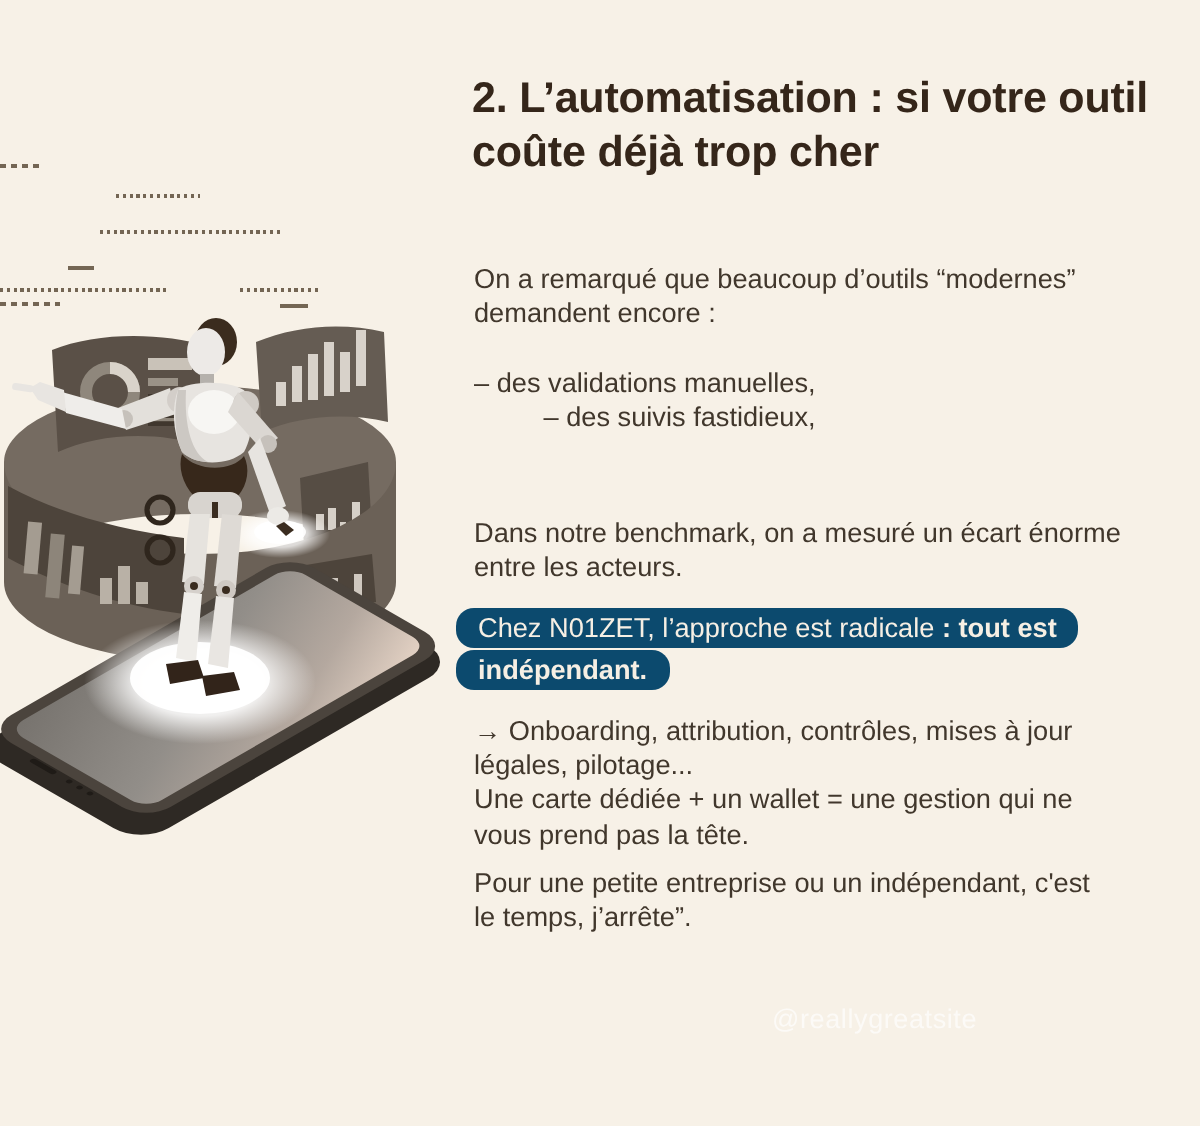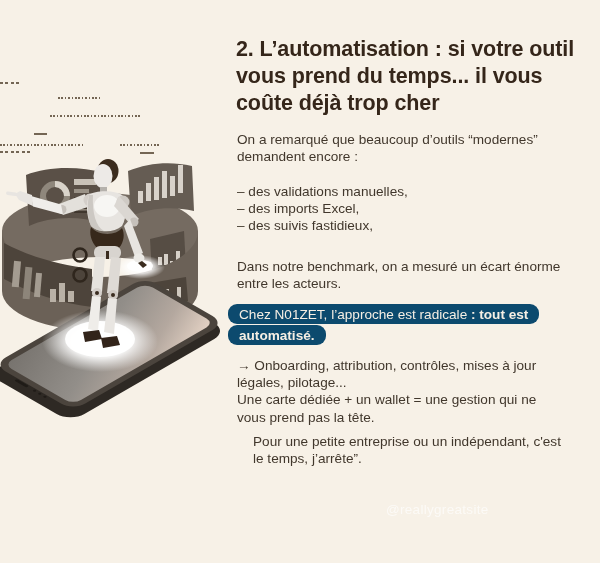--- a/index.html
+++ b/index.html
@@ -5,24 +5,24 @@
   html,body{margin:0;padding:0;background:#f7f1e7;}
   #stage{position:relative;width:600px;height:563px;background:#f7f1e7;overflow:hidden;
          font-family:"Liberation Sans", sans-serif;color:#41372c;}
   
   .abs{position:absolute;}
   #title{left:236px;top:36px;width:352px;font-size:21.5px;font-weight:bold;
          line-height:27px;color:#35261a;letter-spacing:-0.1px;}
   .body-block{left:237px;font-size:13.6px;line-height:17.2px;color:#41372c;}
   .line{white-space:nowrap;}
   #intro{top:131px;}
-  #bullets{top:183px;}
+  #bullets{top:183px;text-align:right;}
   #benchmark{top:258px;}
   #result{top:357px;}
-  #closing{top:433px;margin-left:16px;}
+  #closing{top:433px;}
   
   #highlight{left:228px;top:303px;width:340px;font-size:13.6px;line-height:21.5px;}
   .hl{background:#0c4a6e;color:#f6efe4;padding:2.5px 11px;border-radius:9px;
       -webkit-box-decoration-break:clone;box-decoration-break:clone;}
   .hl b{font-weight:bold;}
   
   #watermark{left:386px;top:502px;font-size:13.5px;color:rgba(255,255,255,0.65);
              letter-spacing:0.3px;}
   
   .dash{position:absolute;height:2px;opacity:0.8;}
@@ -182,42 +182,40 @@
       <path d="M111,114 L121,115 L118,151 L107,150 Z" fill="#dedad5"></path>
       <circle cx="113" cy="152" r="5" fill="#cfc9c3"></circle>
         <circle cx="113" cy="152" r="2" fill="#3a2c1f"></circle>
       <path d="M108,155 L117,156 L114,191 L104,189 Z" fill="#e9e6e2"></path>
       <path d="M101,195 L117,193 L120,202 L103,205 Z" fill="#32241a"></path>
     </g>
   </svg>
 
   <div id="title" class="abs">
     <div class="line">2. L’automatisation : si votre outil</div>
-    <div class="line">vous prend du temps... il vous</div>
     <div class="line">coûte déjà trop cher</div>
   </div>
 
   <div id="intro" class="abs body-block">
     <div class="line">On a remarqué que beaucoup d’outils “modernes”</div>
     <div class="line">demandent encore :</div>
   </div>
 
   <div id="bullets" class="abs body-block">
     <div class="line">– des validations manuelles,</div>
-    <div class="line">– des imports Excel,</div>
     <div class="line">– des suivis fastidieux,</div>
   </div>
 
   <div id="benchmark" class="abs body-block">
     <div class="line">Dans notre benchmark, on a mesuré un écart énorme</div>
     <div class="line">entre les acteurs.</div>
   </div>
 
   <div id="highlight" class="abs">
-    <span class="hl"><span>Chez N01ZET, l’approche est radicale </span><b>: tout est</b><br><b>automatisé.</b></span>
+    <span class="hl"><span>Chez N01ZET, l’approche est radicale </span><b>: tout est</b><br><b>indépendant.</b></span>
   </div>
 
   <div id="result" class="abs body-block">
     <div class="line">→ Onboarding, attribution, contrôles, mises à jour</div>
     <div class="line">légales, pilotage...</div>
     <div class="line">Une carte dédiée + un wallet = une gestion qui ne</div>
     <div class="line">vous prend pas la tête.</div>
   </div>
 
   <div id="closing" class="abs body-block">

